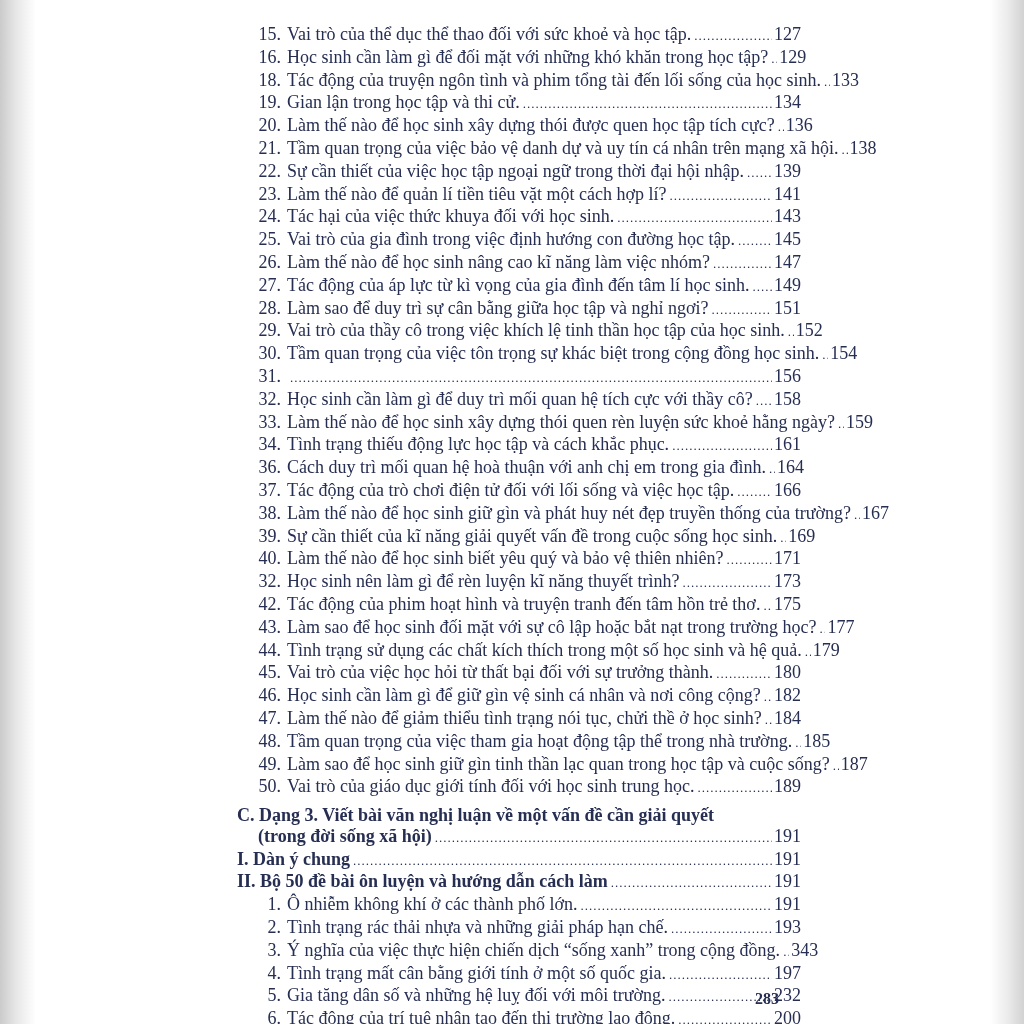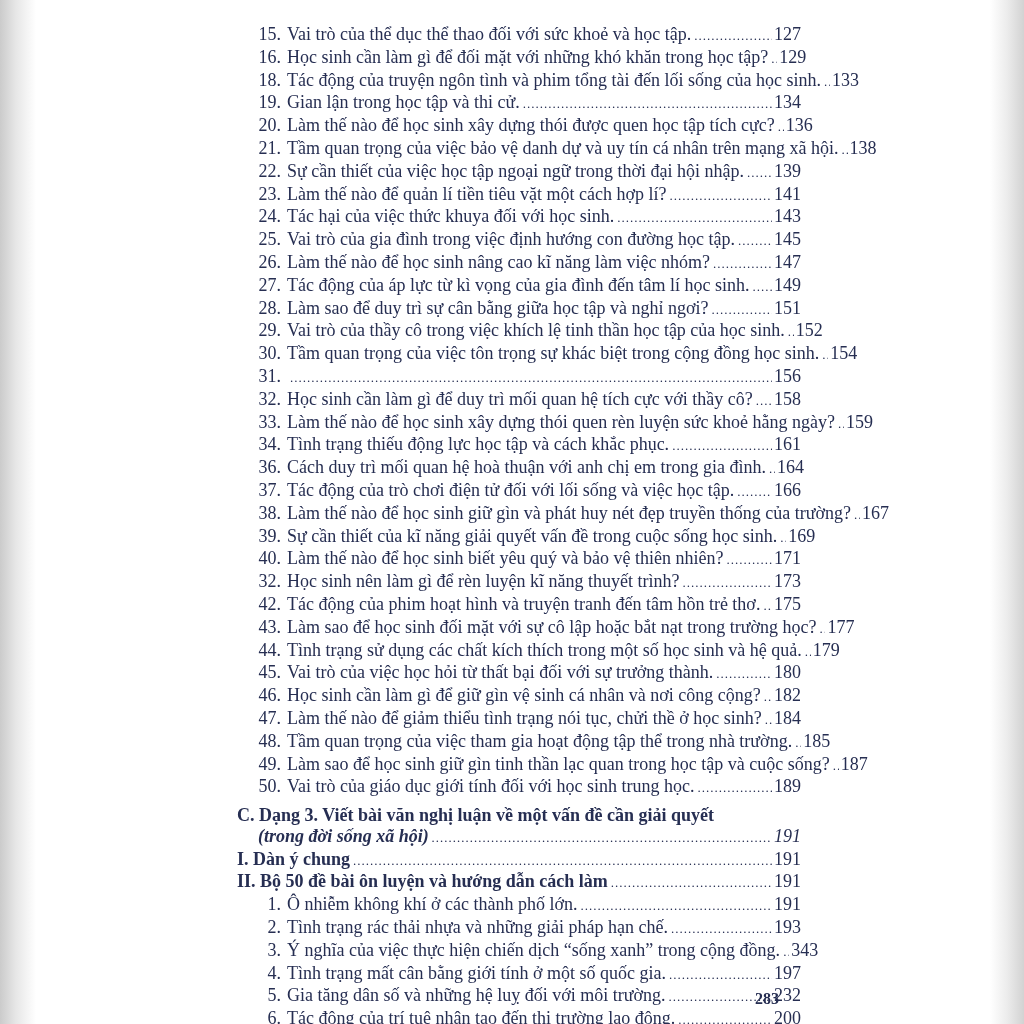--- a/index.html
+++ b/index.html
@@ -52,21 +52,21 @@
     letter-spacing: 1px;
     font-size: 13px;
   }
   .pageno {
     flex: 0 0 auto;
     min-width: 22px;
     text-align: center;
   }
   .heading { font-weight: bold; }
   .heading .leader::after, .heading .pageno { font-weight: normal; }
-  .indent-sub { padding-left: 21px; font-style: italic; }
+  .indent-sub { padding-left: 21px; }
   .section-gap { margin-top: 6px; text-align: center; }
   .folio {
     position: absolute;
     left: 755px;
     top: 990px;
     font-weight: bold;
     font-size: 16px;
   }
 </style>
 </head>

